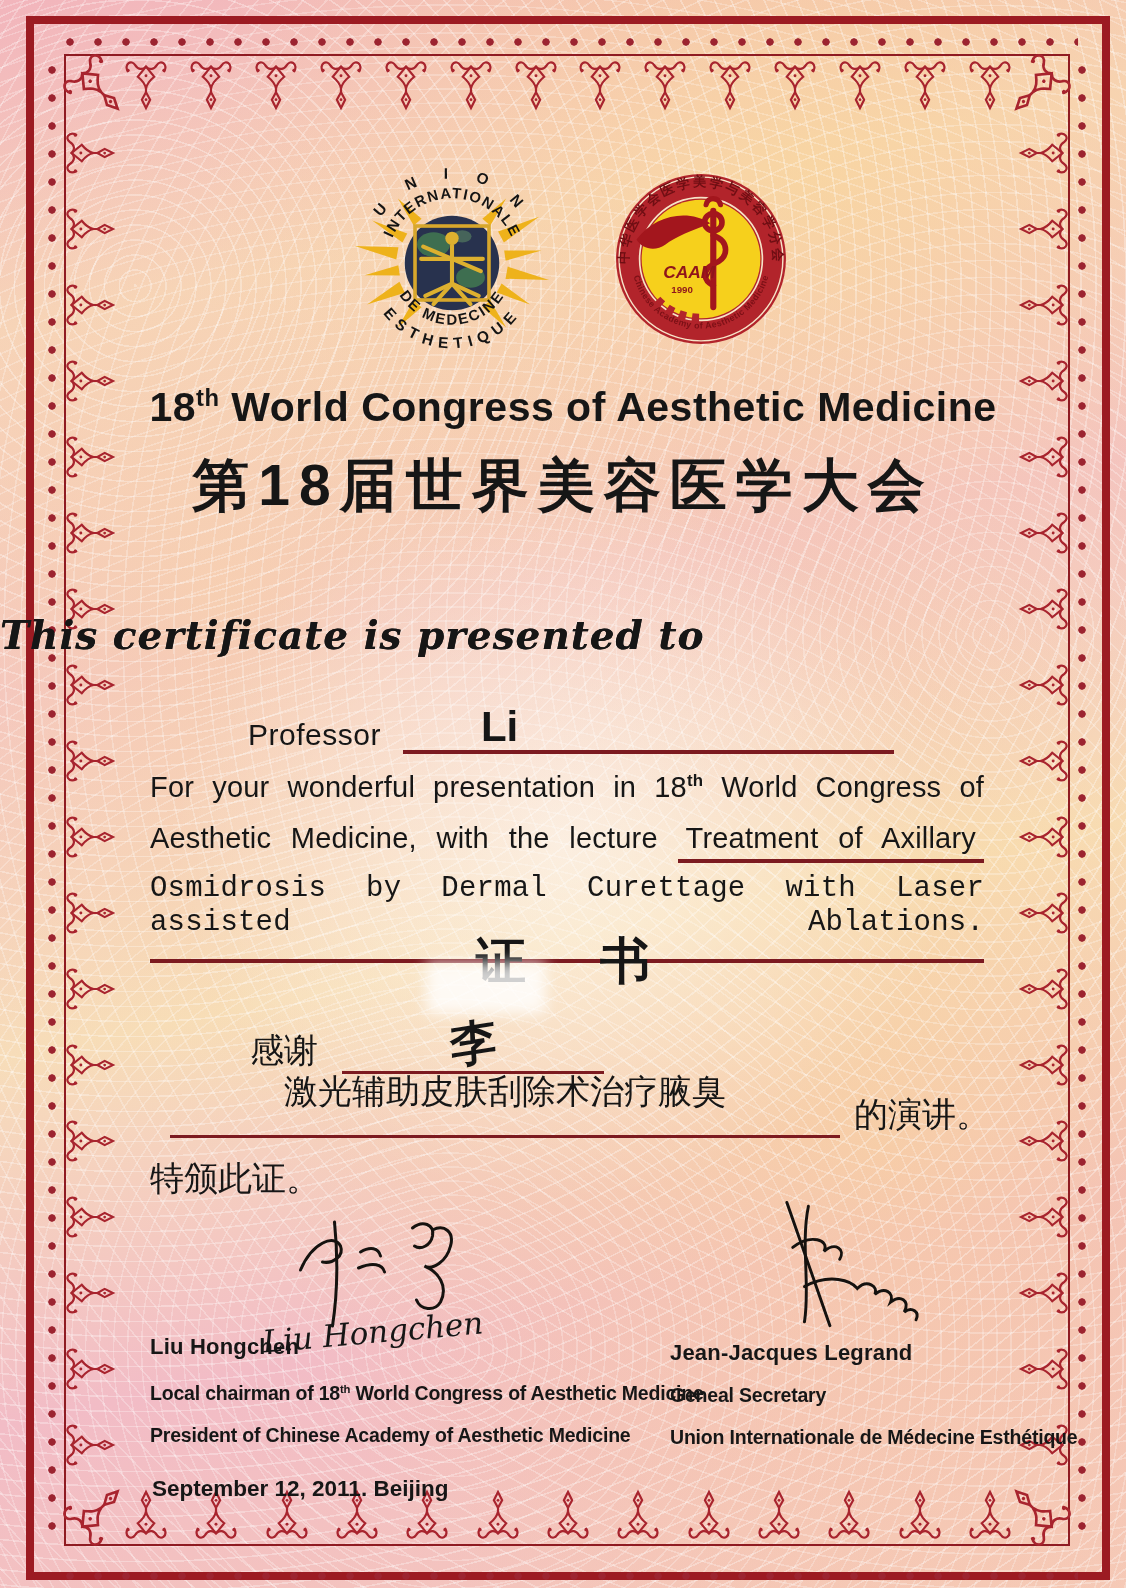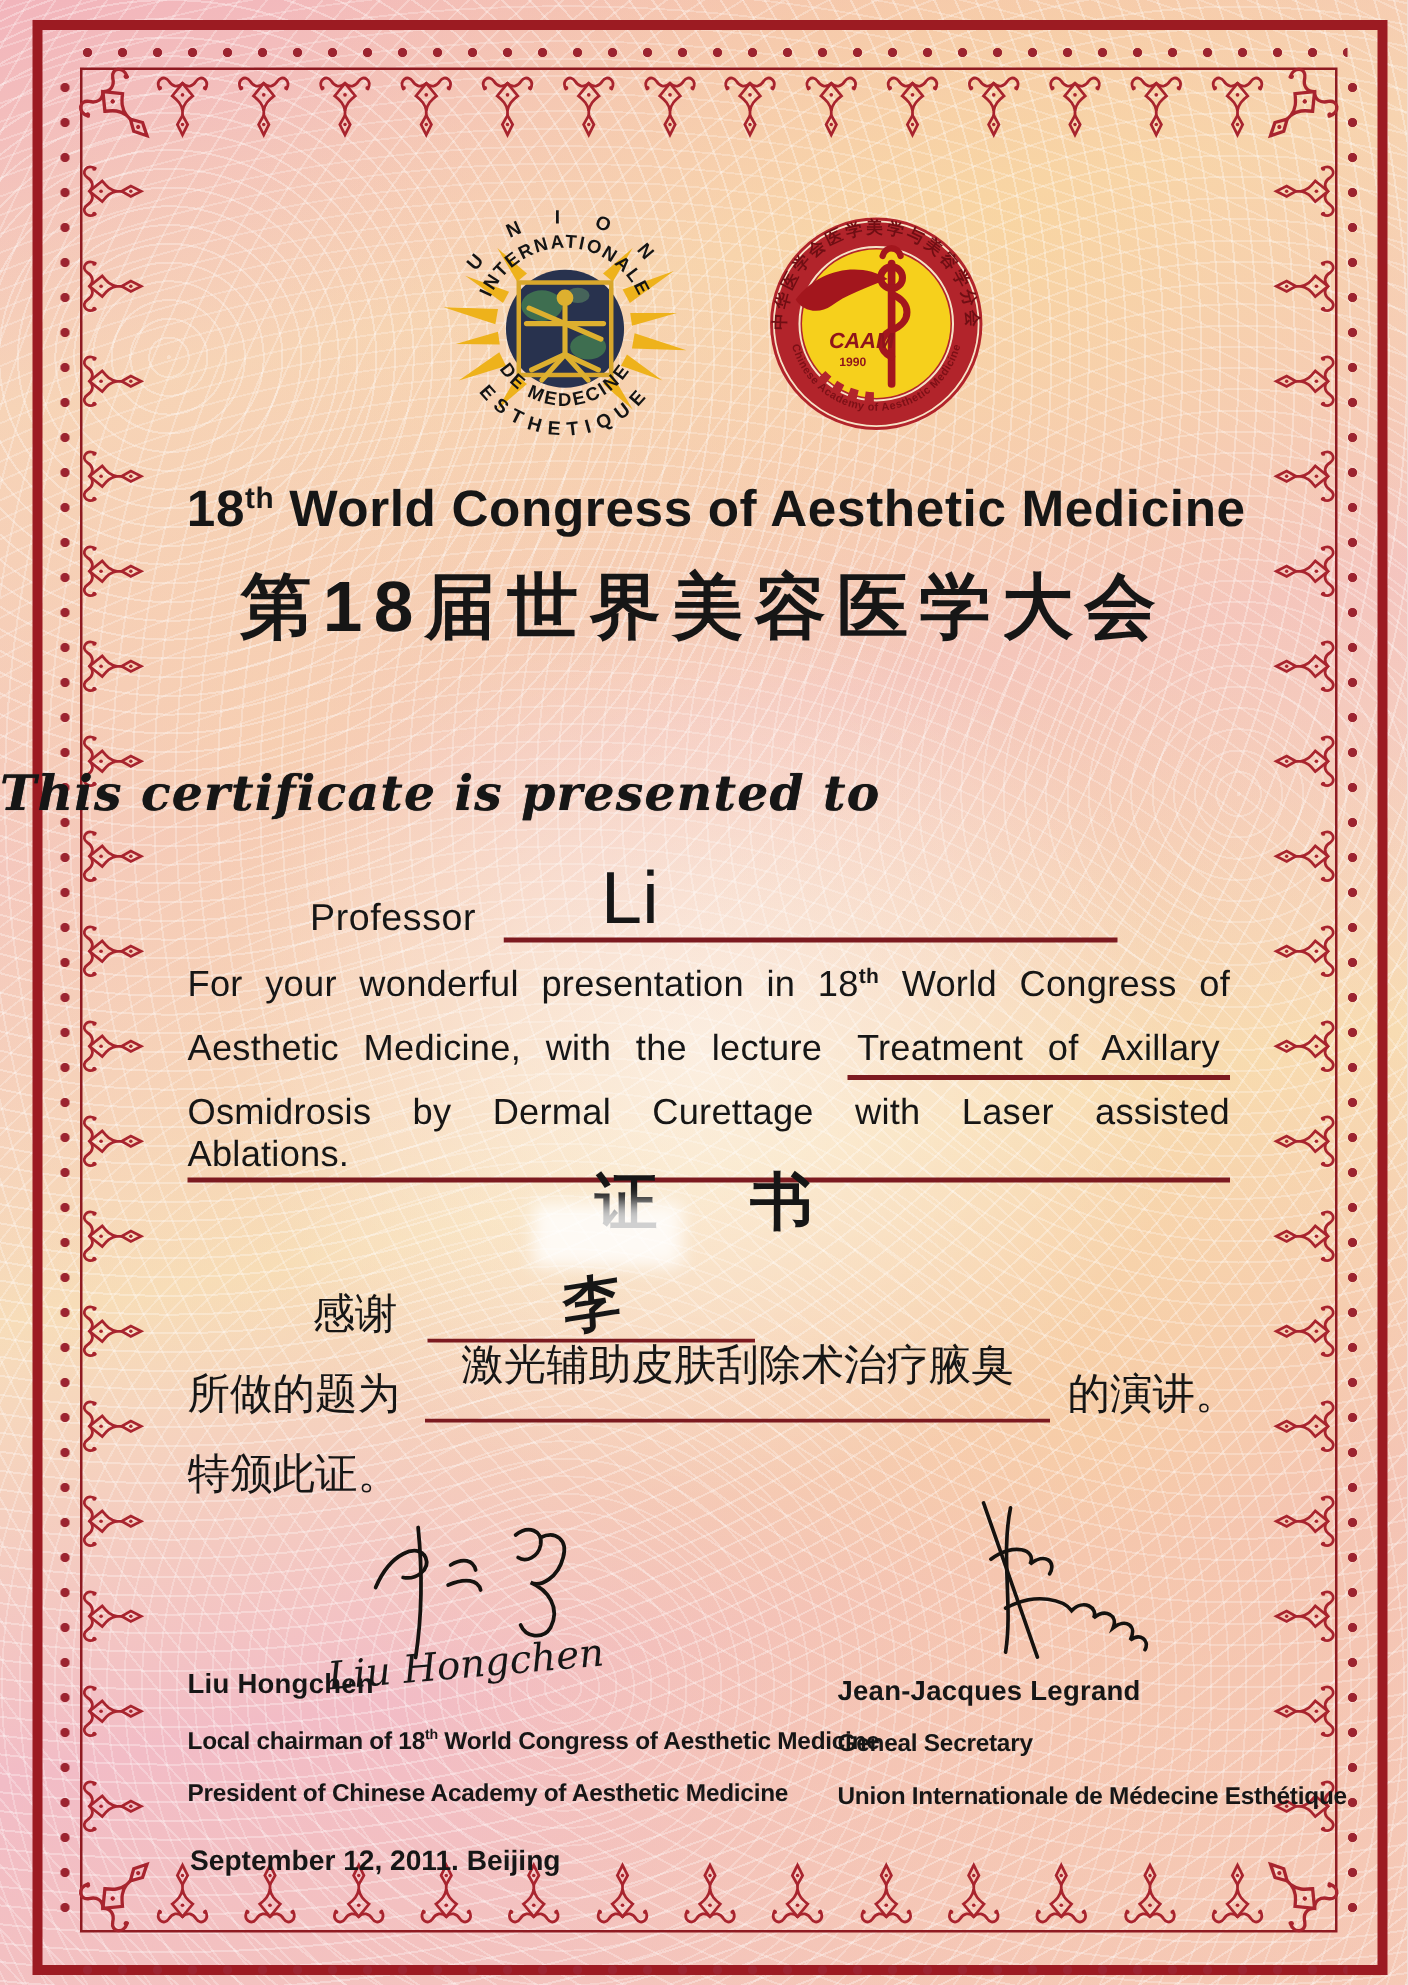--- a/index.html
+++ b/index.html
@@ -48,25 +48,25 @@
   .logo-caam { top:172px; left:614px; width:174px; height:174px; }
   .title-en { top:384px; left:0; width:100%; text-align:center; font-size:41px; font-weight:600; letter-spacing:.5px;padding-left:20px; }
   .title-en sup, sup.s { font-size:58%; vertical-align:super; font-weight:600; }
   .title-zh { top:448px; left:0; width:100%; text-align:center; font-size:57px; font-weight:800; letter-spacing:9px; }
   .script-line { top:612px; left:0; width:100%; 
     font-family:"DejaVu Serif", serif; font-style:italic; font-weight:700; font-size:39px; letter-spacing:1px;
     text-shadow:0 0 .6px #222; }
   .prof-row { top:690px; left:248px; width:646px; display:flex; align-items:flex-end; height:64px; }
   .prof-label { font-size:30px; letter-spacing:.5px; padding-bottom:2px; }
   .prof-blank { flex:1; margin-left:22px; border-bottom:4px solid #7c1a20; padding:0 0 2px 78px;
-    font-size:59px; font-weight:400; line-height:1; }
+    font-size:42px; font-weight:700; line-height:1; }
   .body-par { top:764px; left:150px; width:834px; font-size:29px; letter-spacing:.2px; word-spacing:3px; }
   .bline { text-align:justify; text-align-last:justify; margin-bottom:17px; line-height:34px; }
   .u-seg { border-bottom:4px solid #7c1a20; padding:0 8px 5px; }
-  .bline3 { border-bottom:4px solid #7c1a20; padding-bottom:1px; }
+  .bline3 { border-bottom:4px solid #7c1a20; padding-bottom:19px;font-family:Liberation Mono, monospace; }
   .zh-heading { top:928px; left:0; width:100%; display:flex; justify-content:center; gap:74px;
     font-size:50px; font-weight:900; }
   .zh-body { top:1016px; left:150px; width:840px; font-size:34px; }
   .zline { display:flex; align-items:flex-end; height:58px; margin-bottom:6px; }
   .blank { border-bottom:3.5px solid #7c1a20; position:relative; }
   .b-name { width:262px; margin:0 16px 0 24px; text-align:center; }
   .hand-zh { display:inline-block; font-size:47px; font-weight:700; transform:rotate(-9deg) skewX(-6deg);
     position:relative; top:4px; }
   .patch { position:absolute; left:84px; top:-46px; width:120px; height:52px; background:rgba(255,255,255,.8);
     filter:blur(7px); }
@@ -419,21 +419,20 @@
     <span>证</span>
     <span>书</span>
   </div>
 
   <div class="abs zh-body">
     <div class="zline">
       <span class="indent">感谢</span>
       <span class="blank b-name"><span class="patch"></span><span class="hand-zh">李</span></span>
     </div>
     <div class="zline">
-      <span>所做的题为</span>
       <span class="blank b-topic">激光辅助皮肤刮除术治疗腋臭</span>
       <span>的演讲。</span>
     </div>
     <div class="zline">特颁此证。</div>
   </div>
 
   <div class="abs sig-left">
     <svg class="sig-img-zh" viewBox="0 0 210 120">
       <g stroke="#15120f" stroke-width="3" fill="none" stroke-linecap="round">
         <path d="M18 58 C30 30 52 22 58 34 C62 44 50 52 40 50"></path>

